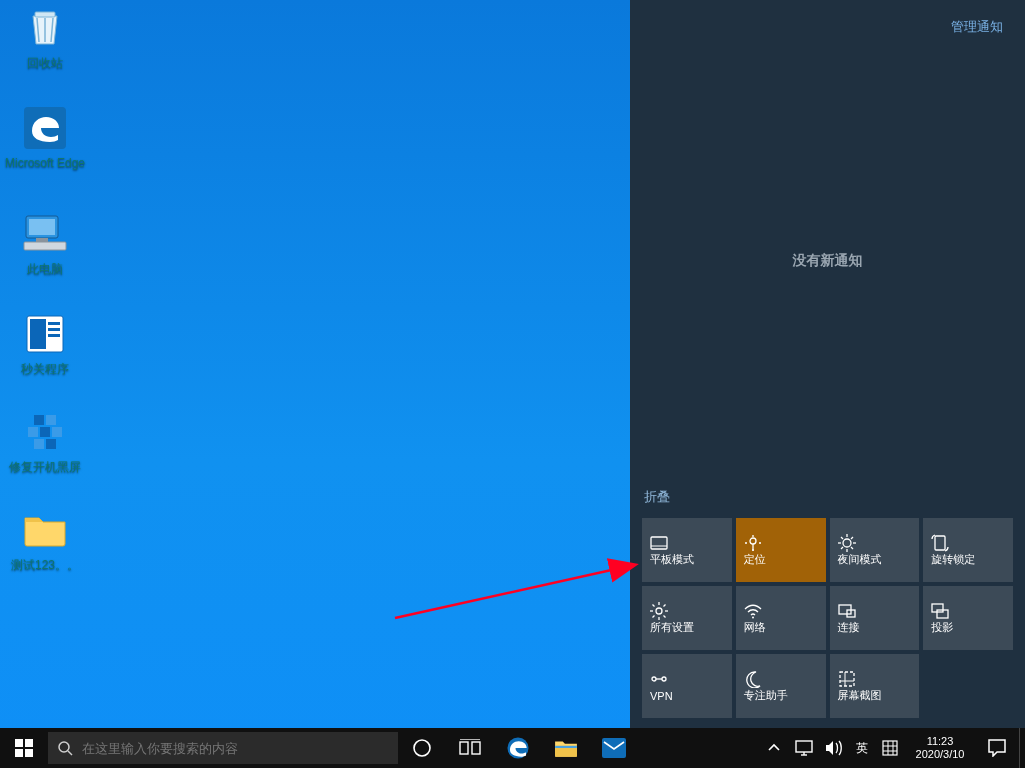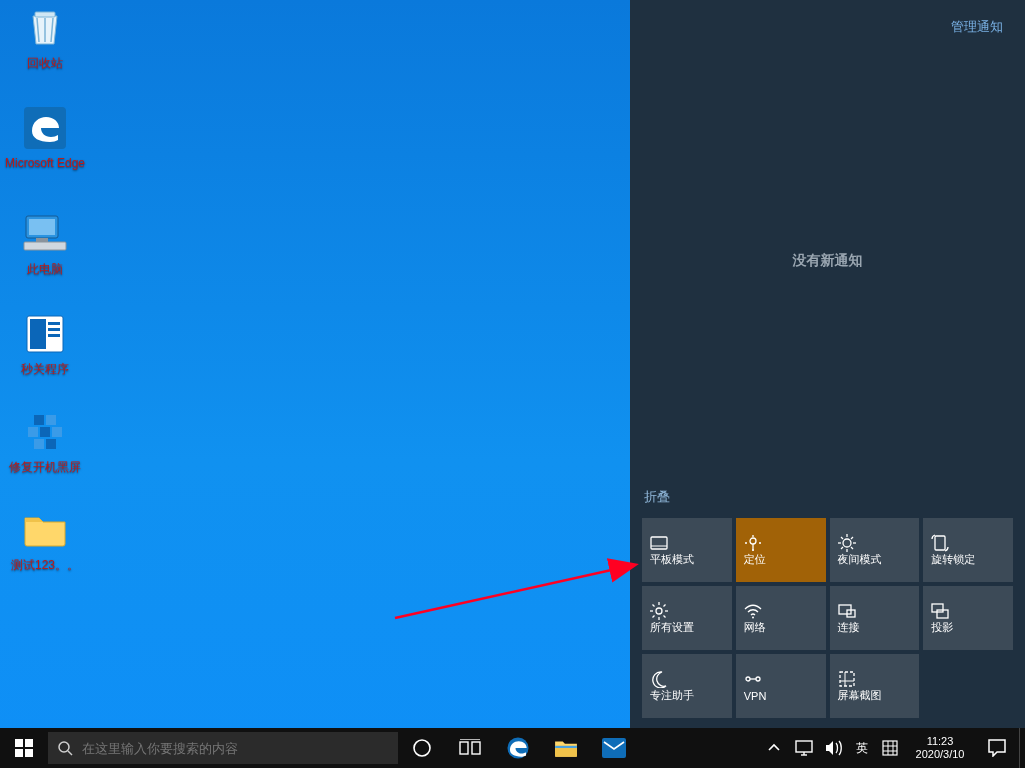--- a/index.html
+++ b/index.html
@@ -1,21 +1,21 @@
 <!DOCTYPE html>
 <html><head>
 <meta charset="utf-8">
 <style>
   * { margin: 0; padding: 0; box-sizing: border-box; }
   html, body { width: 1025px; height: 768px; overflow: hidden; font-family: "Segoe UI", "Microsoft YaHei", sans-serif; }
   body { position: relative; background: linear-gradient(180deg, #0a79db 0%, #1091f0 60%, #0e8ff7 100%); }
 
   
   .desktop { position: absolute; left: 0; top: 0; width: 1025px; height: 728px; }
-  .desktop-icon { position: absolute; width: 90px; text-align: center; color: #b91c1c; font-size: 12px; text-shadow: 0 1px 2px rgba(0,0,0,0.6); cursor: default; }
+  .desktop-icon { position: absolute; width: 90px; text-align: center; color: #0f766e; font-size: 12px; text-shadow: 0 1px 2px rgba(0,0,0,0.6); cursor: default; }
   .desktop-icon .ico { width: 48px; height: 48px; margin: 0 auto 4px auto; display: flex; align-items: center; justify-content: center; }
   .desktop-icon .lbl { display: block; line-height: 14px; }
 
   
   .action-center { position: absolute; right: 0; top: 0; width: 395px; height: 728px; background: #1f3040; color: #fff; }
   .manage-link { position: absolute; top: 18px; right: 22px; color: #7ab2e6; font-size: 13px; }
   .no-notif { position: absolute; top: 252px; left: 0; right: 0; text-align: center; color: #9aa6b1; font-size: 14px; font-weight: 600; }
   .collapse-link { position: absolute; left: 14px; bottom: 222px; color: #8fb6d8; font-size: 13px; }
   .quick-actions { position: absolute; left: 12px; right: 12px; bottom: 10px; display: grid; grid-template-columns: repeat(4, 1fr); grid-auto-rows: 64px; gap: 4px; }
   .qa { background: #3c4a57; color: #fff; padding: 16px 8px; font-size: 11px; display: flex; flex-direction: column; justify-content: space-between; cursor: pointer; }
@@ -215,34 +215,34 @@
           <svg class="qi" viewBox="0 0 18 18">
             <rect x="1" y="2" width="11" height="8" fill="none" stroke="#fff" stroke-width="1.3"></rect>
             <rect x="6" y="8" width="11" height="8" fill="none" stroke="#fff" stroke-width="1.3"></rect>
           </svg>
         </span>
         <span class="ql">投影</span>
       </div>
       <div class="qa">
         <span>
           <svg class="qi" viewBox="0 0 18 18">
-            <path d="M12 2a8 8 0 1 0 4 14 7 7 0 0 1-4-14z" fill="none" stroke="#fff" stroke-width="1.3"></path>
-          </svg>
-        </span>
-        <span class="ql">专注助手</span>
-      </div>
-      <div class="qa">
-        <span>
-          <svg class="qi" viewBox="0 0 18 18">
             <circle cx="4" cy="9" r="2" fill="none" stroke="#fff" stroke-width="1.3"></circle>
             <circle cx="14" cy="9" r="2" fill="none" stroke="#fff" stroke-width="1.3"></circle>
             <line x1="6" y1="9" x2="12" y2="9" stroke="#fff" stroke-width="1.3"></line>
           </svg>
         </span>
         <span class="ql">VPN</span>
+      </div>
+      <div class="qa">
+        <span>
+          <svg class="qi" viewBox="0 0 18 18">
+            <path d="M12 2a8 8 0 1 0 4 14 7 7 0 0 1-4-14z" fill="none" stroke="#fff" stroke-width="1.3"></path>
+          </svg>
+        </span>
+        <span class="ql">专注助手</span>
       </div>
       <div class="qa">
         <span>
           <svg class="qi" viewBox="0 0 18 18">
             <rect x="2" y="2" width="14" height="14" fill="none" stroke="#fff" stroke-width="1.3" stroke-dasharray="3 2"></rect>
             <line x1="7" y1="2" x2="7" y2="16" stroke="#fff" stroke-width="1"></line>
             <line x1="2" y1="11" x2="16" y2="11" stroke="#fff" stroke-width="1"></line>
           </svg>
         </span>
         <span class="ql">屏幕截图</span>

